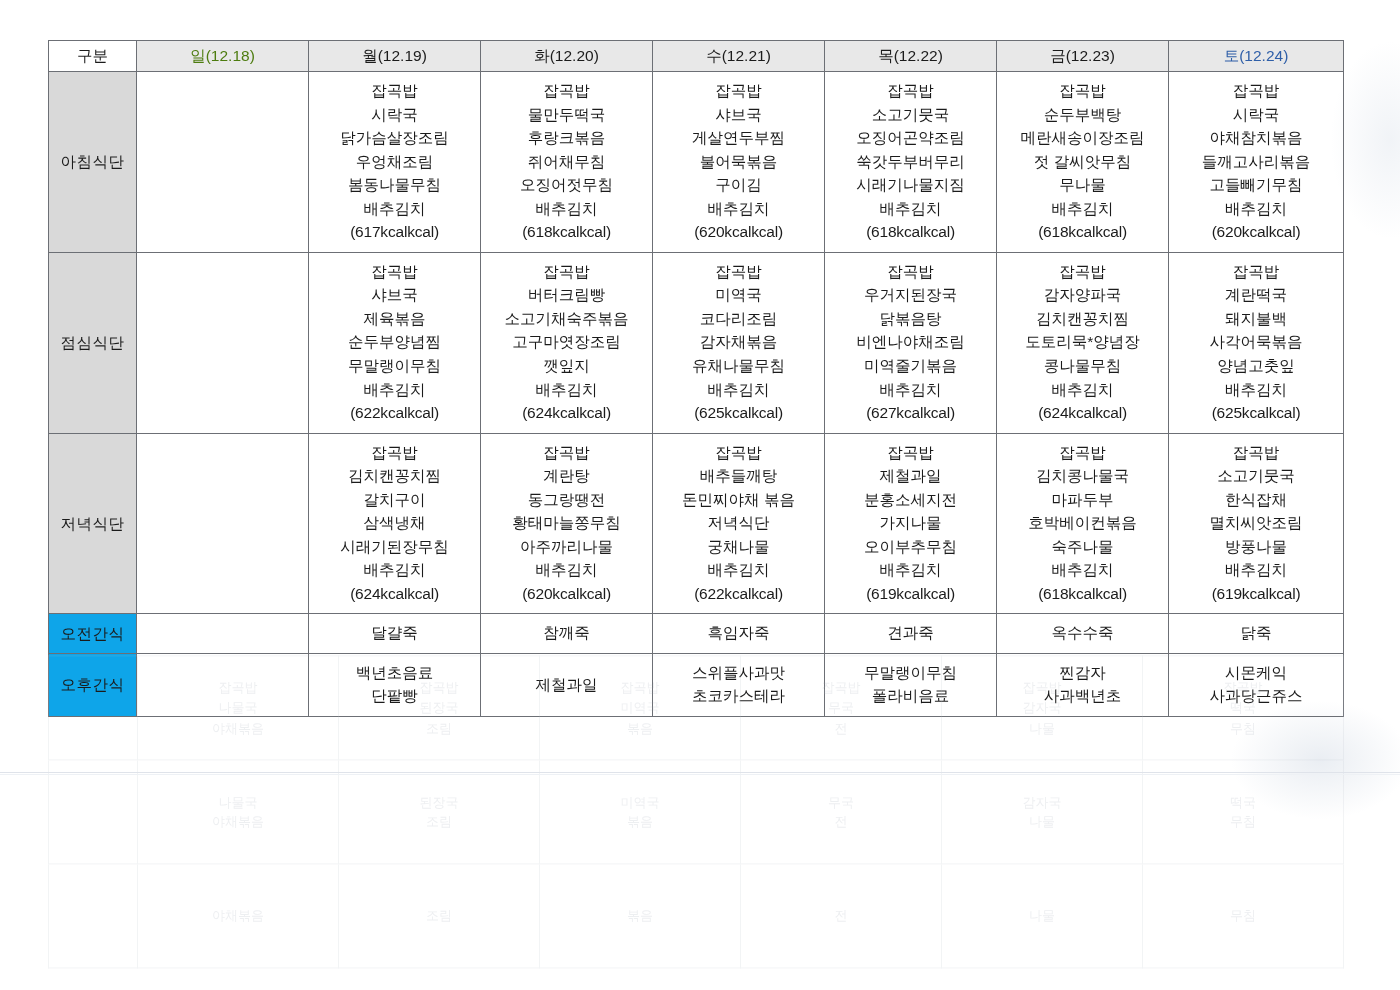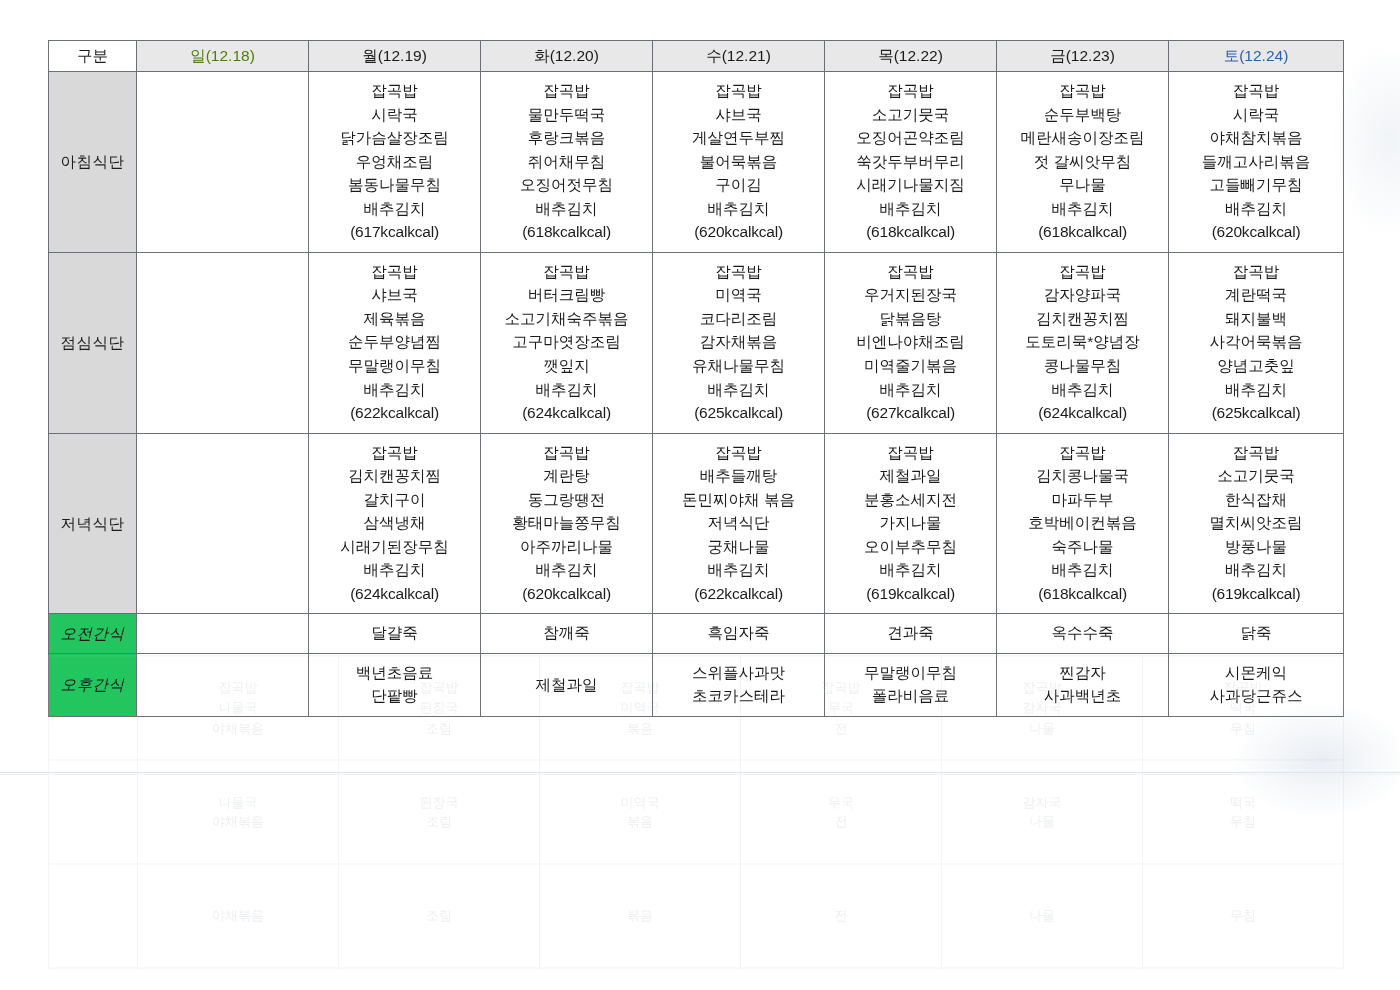--- a/index.html
+++ b/index.html
@@ -85,22 +85,21 @@
     color: #2f5fa8;
   }
 
   td.rowlabel {
     background: #d9d9d9;
     font-size: 15.5px;
     letter-spacing: 0.5px;
     margin-left: 16px;
   }
   td.rowlabel.snack {
-    background: #22c55e;
-    font-style: italic;
+    background: #0ea5e9;
   }
 
   .cell-lines {
     display: block;
     padding: 7px 2px 8px 2px;
   }
   .cell-lines span {
     display: block;
     line-height: 1.52;
     white-space: nowrap;

